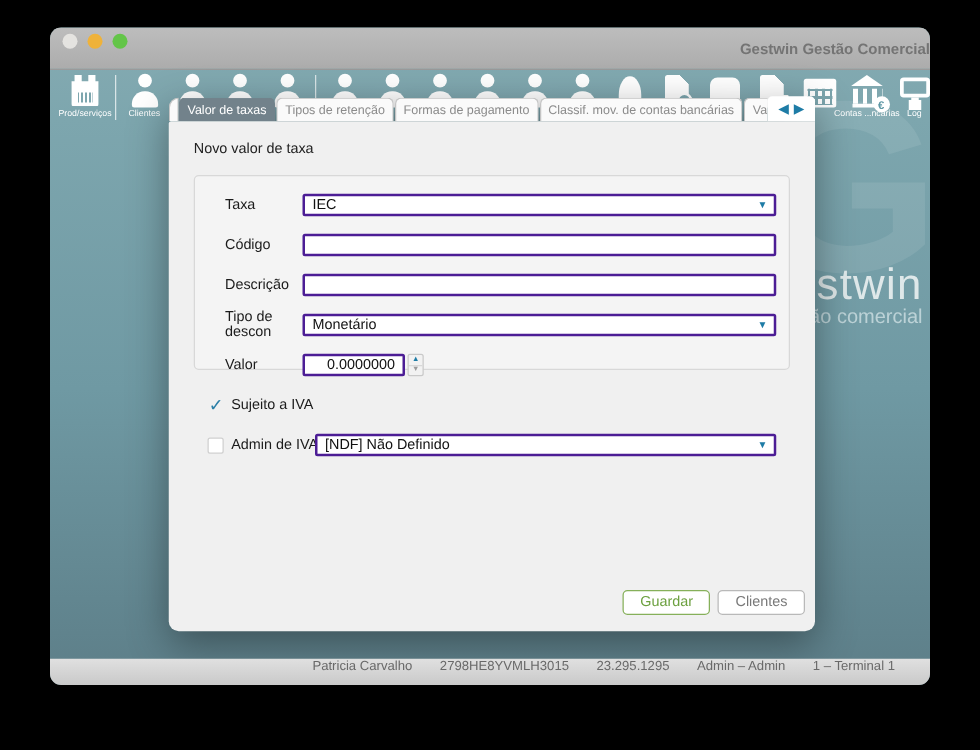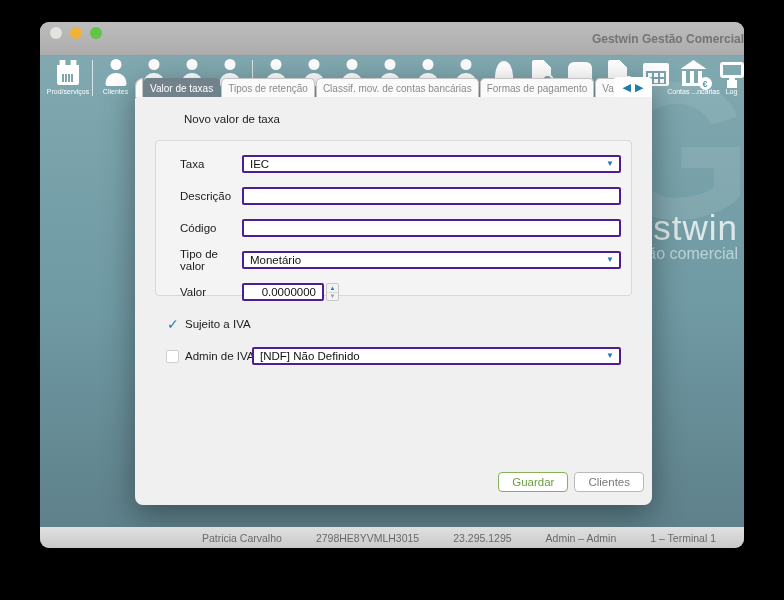--- a/index.html
+++ b/index.html
@@ -70,21 +70,21 @@
   .dialog{position:absolute;left:95px;top:55px;width:517px;height:428px;z-index:5;filter:drop-shadow(0 10px 16px rgba(0,0,0,.38));}
   .tabstrip{height:20px;display:flex;align-items:flex-end;}
   .tab-sliver{width:8px;height:19px;background:#fafafa;border:1px solid #c4c4c4;border-bottom:none;border-radius:8px 0 0 0;box-sizing:border-box;flex-shrink:0;}
   .tabs-scroll{display:flex;flex:1;min-width:0;overflow:hidden;height:20px;align-items:flex-end;gap:1px;}
   .tab{flex-shrink:0;height:19px;padding:0 6px;display:flex;align-items:center;font-size:10px;color:#8b8b8b;
     background:#fafafa;border:1px solid #c4c4c4;border-bottom:none;border-radius:5px 5px 0 0;box-sizing:border-box;white-space:nowrap;}
   .tab.active{background:#72828b;color:#fff;border-color:#72828b;}
   .tab-arrows{flex-shrink:0;width:38px;height:20px;background:#fff;border-radius:4px 4px 0 0;display:flex;align-items:center;justify-content:center;gap:4px;}
   .tab-arrow{color:#1e7ca6;font-size:11px;line-height:1;}
   .dialog-body{position:absolute;left:0;top:20px;right:0;bottom:0;background:#f0f0f0;border-radius:2px 0 8px 8px;}
-  .section-title{position:absolute;left:20px;top:16px;font-size:11.5px;color:#222;margin-left:29px;}
+  .section-title{position:absolute;left:20px;top:16px;font-size:11.5px;color:#222;}
   .groupbox{position:absolute;left:20px;right:20px;top:43px;height:156px;background:#f4f4f4;border:1px solid #d8d8d8;border-radius:4px;
     padding:6px 10px;box-sizing:border-box;}
   .row{display:flex;align-items:center;height:30px;margin:2px 0;}
   .f-label{width:62px;padding-left:14px;font-size:11.5px;color:#1b1b1b;flex-shrink:0;}
   .field{flex:1;height:18px;background:#fff;border:2px solid #4c1d95;border-radius:2px;display:flex;align-items:center;
     padding:0 6px;font-size:11.5px;color:#111;position:relative;box-sizing:border-box;min-width:0;}
   .dd{position:absolute;right:5px;top:3px;color:#1e7ca6;font-size:8px;line-height:1;}
   .field.small{flex:0 0 82px;justify-content:flex-end;}
   .stepper{width:13px;height:18px;margin-left:2px;border:1px solid #c9c9c9;border-radius:2px;background:#f2f2f2;
     display:flex;flex-direction:column;box-sizing:border-box;overflow:hidden;}
@@ -96,21 +96,21 @@
   .cb .check{display:none;}
   .cb.checked .check{display:block;position:absolute;left:0;top:-3px;color:#2b7fa7;font-size:14px;font-weight:bold;}
   .cb-label{font-size:11.5px;color:#1b1b1b;white-space:nowrap;}
   .cb-label.fixed{width:67px;flex-shrink:0;}
   .dlg-buttons{position:absolute;right:8px;bottom:13px;display:flex;gap:6px;}
   .btn{height:20px;padding:0 13px;display:flex;align-items:center;background:#fff;border-radius:4px;font-size:11.5px;box-sizing:border-box;}
   .btn.save{border:1px solid #86b05a;color:#6ca03f;}
   .btn.cancel{border:1px solid #b9b9b9;color:#787878;}
   
   .statusbar{position:absolute;left:0;right:0;bottom:0;height:21px;background:linear-gradient(#e0e0e0,#c9c9c9);
-    display:flex;align-items:center;justify-content:flex-end;gap:34px;padding-right:28px;font-size:10.5px;color:#696969;z-index:6;}
+    display:flex;align-items:flex-start;justify-content:flex-end;gap:22px;padding-right:28px;font-size:10.5px;color:#696969;z-index:6;}
 </style>
 </head>
 <body>
 
 <div class="window">
 
   <div class="titlebar">
     <div class="lights">
       <div class="light close"></div>
       <div class="light min"></div>
@@ -216,24 +216,24 @@
       <div class="tab-sliver"></div>
       <div class="tabs-scroll">
 
       <div class="tab active">
             <span>Valor de taxas</span>
           </div>
           <div class="tab">
             <span>Tipos de retenção</span>
           </div>
           <div class="tab">
+            <span>Formas de pagamento</span>
+          </div>
+          <div class="tab">
             <span>Classif. mov. de contas bancárias</span>
-          </div>
-          <div class="tab">
-            <span>Formas de pagamento</span>
           </div>
           <div class="tab">
             <span>Vales de descon</span>
           </div>
         </div>
       <div class="tab-arrows">
         <span class="tab-arrow">◀</span>
         <span class="tab-arrow">▶</span>
       </div>
     </div>
@@ -243,33 +243,33 @@
 
       <div class="groupbox">
         <div class="row">
           <div class="f-label">Taxa</div>
           <div class="field">
             <span>IEC</span>
             <span class="dd">▼</span>
           </div>
         </div>
         <div class="row">
+          <div class="f-label">Código</div>
+          <div class="field">
+            <span></span>
+          </div>
+        </div>
+        <div class="row">
           <div class="f-label">Descrição</div>
           <div class="field">
             <span></span>
           </div>
         </div>
         <div class="row">
-          <div class="f-label">Código</div>
-          <div class="field">
-            <span></span>
-          </div>
-        </div>
-        <div class="row">
-          <div class="f-label">Tipo de valor</div>
+          <div class="f-label">Tipo de descon</div>
           <div class="field">
             <span>Monetário</span>
             <span class="dd">▼</span>
           </div>
         </div>
         <div class="row">
           <div class="f-label">Valor</div>
           <div class="field small">
             <span>0.0000000</span>
           </div>

